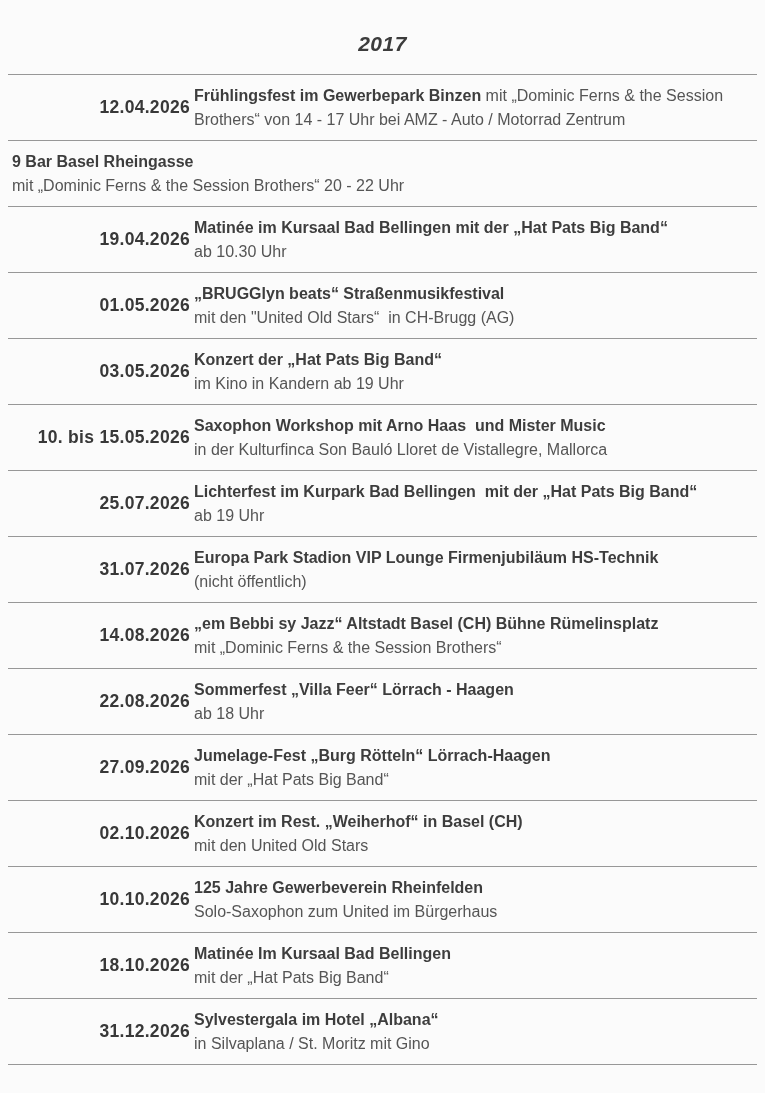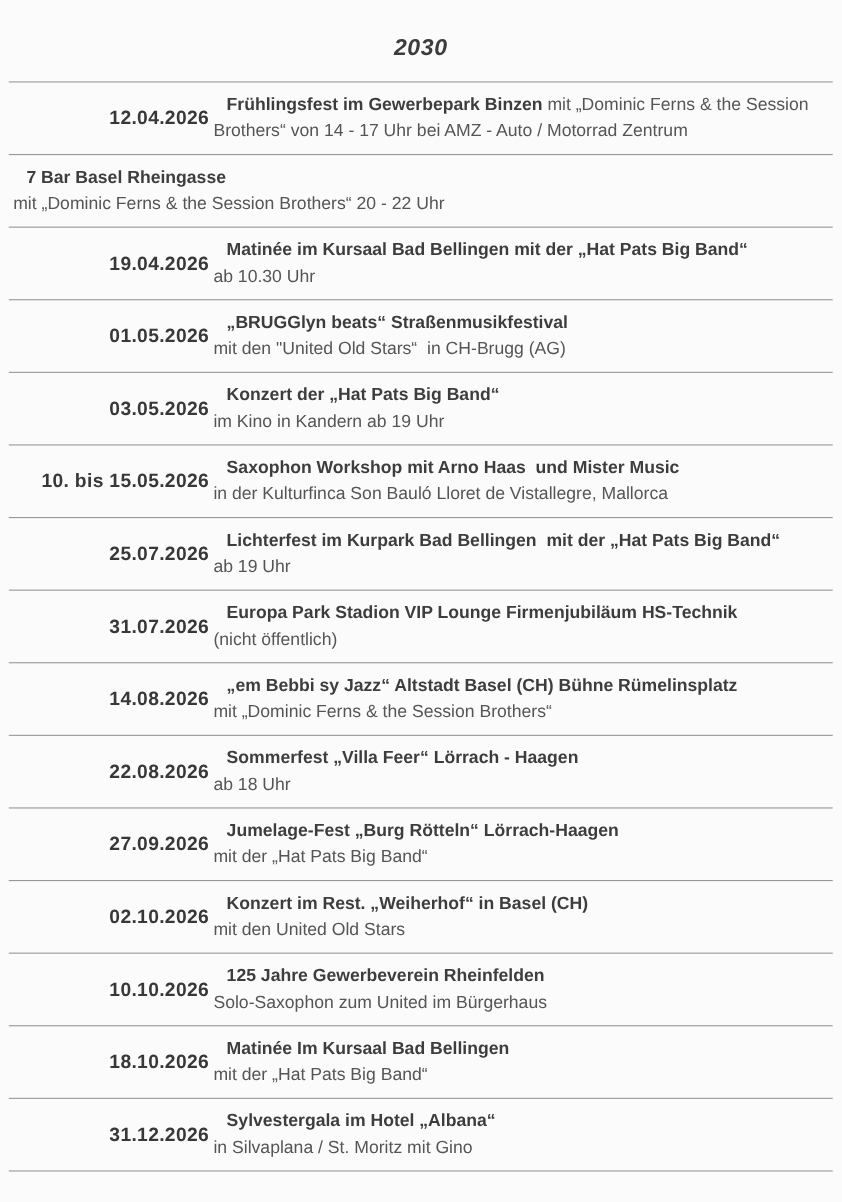--- a/index.html
+++ b/index.html
@@ -56,40 +56,39 @@
   .event-cell p {
     margin: 0;
     font-size: 16px;
     line-height: 23.5px;
     color: #555555;
     white-space: pre-wrap;
   }
   .event-title {
     font-weight: bold;
     color: #3d3d3d;
-    margin-left: 12px;
   }
   .event-line2:empty { display: none; }
 </style>
 </head>
 <body>
 
 <div class="page">
-  <h1 class="page-title">2030</h1>
+  <h1 class="page-title">2017</h1>
 
   <div class="schedule">
       <div class="row">
         <div class="date-cell">12.04.2026</div>
         <div class="event-cell">
           <p class="event-line1"><span class="event-title">Frühlingsfest im Gewerbepark Binzen</span><span> mit „Dominic Ferns &amp; the Session Brothers“ von 14 - 17 Uhr bei AMZ - Auto / Motorrad Zentrum</span></p>
         </div>
       </div>
       <div class="row">
         <div class="event-cell">
-          <p class="event-line1"><span class="event-title">7 Bar Basel Rheingasse</span></p>
+          <p class="event-line1"><span class="event-title">9 Bar Basel Rheingasse</span></p>
           <p class="event-line2">mit „Dominic Ferns &amp; the Session Brothers“ 20 - 22 Uhr</p>
         </div>
       </div>
       <div class="row">
         <div class="date-cell">19.04.2026</div>
         <div class="event-cell">
           <p class="event-line1"><span class="event-title">Matinée im Kursaal Bad Bellingen mit der „Hat Pats Big Band“</span></p>
           <p class="event-line2">ab 10.30 Uhr</p>
         </div>
       </div>

